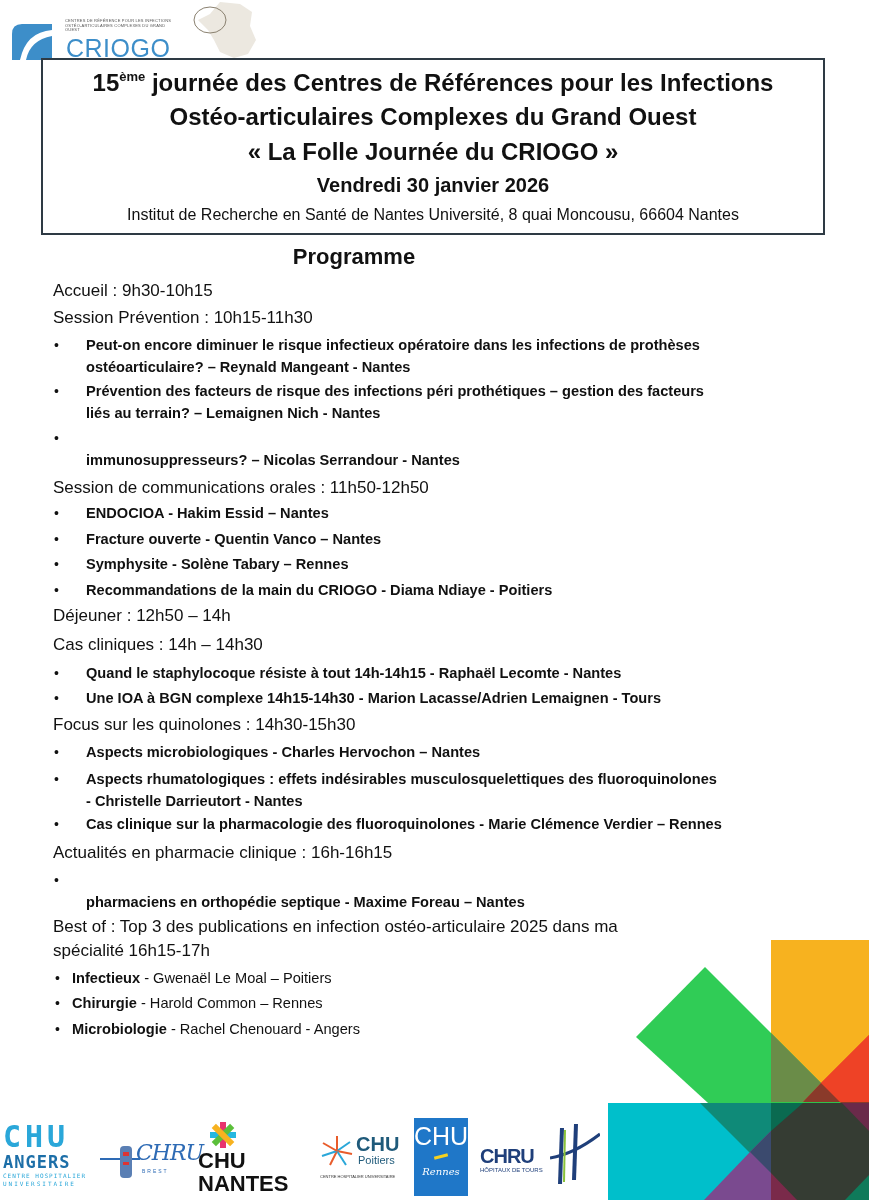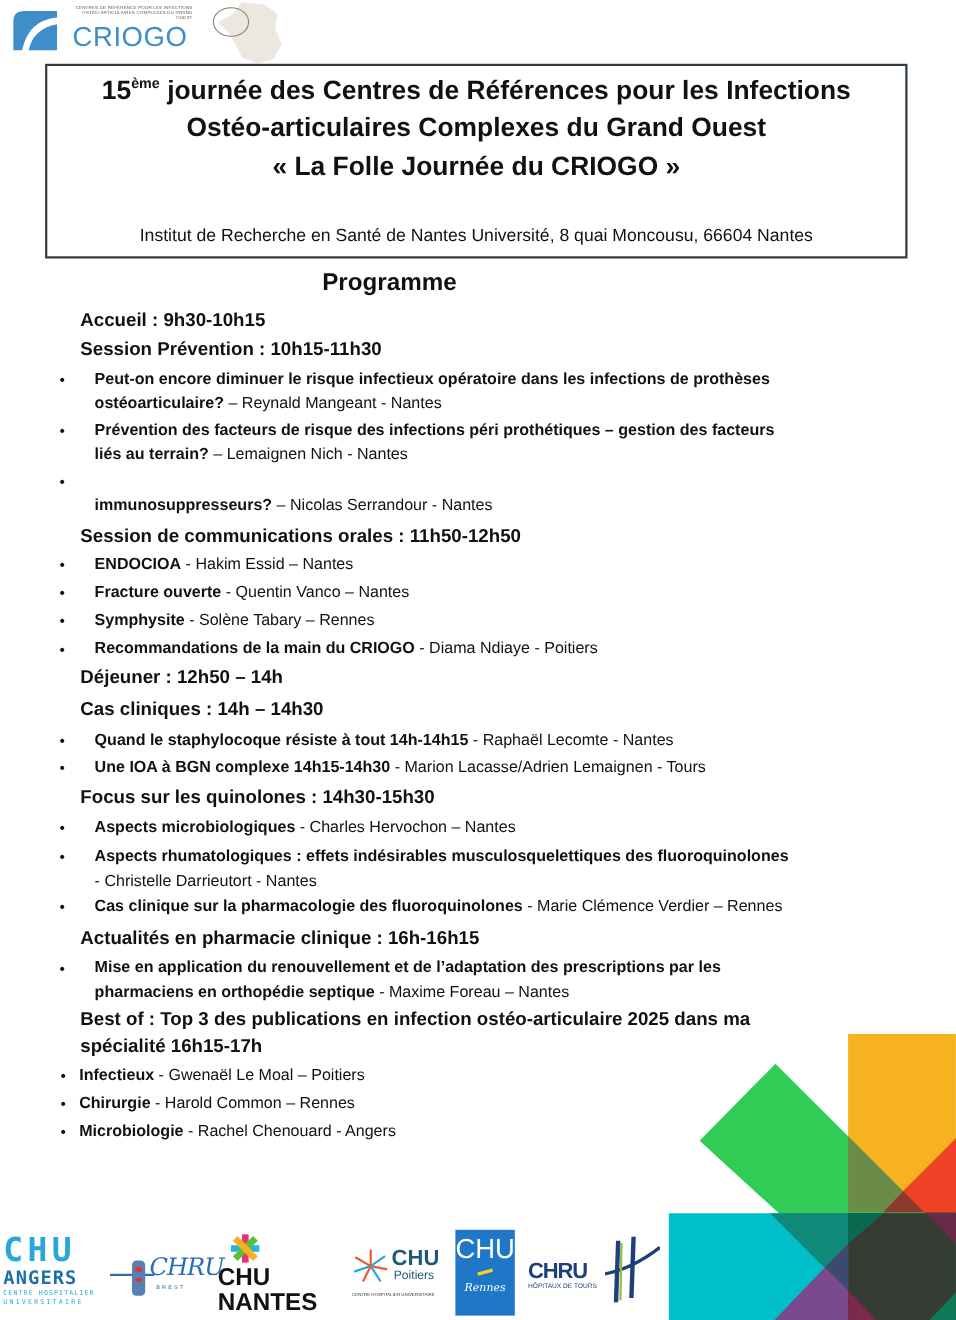--- a/index.html
+++ b/index.html
@@ -1,43 +1,43 @@
 <!DOCTYPE html>
 <html><head>
 <meta charset="utf-8">
 <style>
   html, body { margin: 0; padding: 0; background: #ffffff; }
   body { width: 869px; height: 1200px; position: relative; overflow: hidden;
          font-family: "Liberation Sans", "DejaVu Sans", sans-serif; color: #111; }
 
   
-  .logo { position: absolute; left: 10px; top: 2px; width: 160px; height: 46px; text-align: right; }
+  .logo { position: absolute; left: 10px; top: 16px; width: 160px; height: 46px; }
   .logo-arc { position: absolute; left: 2px; top: 8px; width: 40px; height: 36px; }
   .logo-small { position: absolute; left: 55px; top: 3px; font-size: 4px; line-height: 4.5px;
                 color: #555; text-transform: uppercase; letter-spacing: .2px; width: 110px; }
   .logo-word { position: absolute; left: 56px; top: 19px; font-size: 25px; color: #3d8ec9;
                letter-spacing: 0.5px; font-weight: normal; line-height: 26px; }
   .map { position: absolute; left: 190px; top: 0; width: 70px; height: 58px; }
 
   
   .header { position: absolute; left: 41px; top: 58px; width: 784px; height: 177px;
             border: 2px solid #2e3a44; box-sizing: border-box; text-align: center; }
   .h-line1 { position: absolute; left: 0; right: 0; top: 8px; font-size: 24px; font-weight: bold; line-height: 30px; }
   .h-line1 sup { font-size: 13px; vertical-align: 0; position: relative; top: -10px; }
   .h-line2 { position: absolute; left: 0; right: 0; top: 42px; font-size: 24px; font-weight: bold; line-height: 30px; }
   .h-line3 { position: absolute; left: 0; right: 0; top: 77px; font-size: 24px; font-weight: bold; line-height: 30px; }
   .h-line4 { position: absolute; left: 0; right: 0; top: 112px; font-size: 20px; font-weight: bold; line-height: 26px; }
   .h-line5 { position: absolute; left: 0; right: 0; top: 144px; font-size: 16px; line-height: 22px; }
 
   .prog-title { position: absolute; left: 0; width: 708px; top: 243px; text-align: center;
                 font-size: 22px; font-weight: bold; line-height: 28px; }
-  .st { position: absolute; left: 53px; font-size: 17px; font-weight: bold; line-height: 22px; white-space: nowrap; margin-left: 20px; }
+  .st { position: absolute; left: 53px; font-size: 17px; font-weight: normal; line-height: 22px; white-space: nowrap; }
   .item { position: absolute; left: 86px; width: 730px; font-size: 14.6px; line-height: 22px; }
   .item b { font-weight: bold; }
-  .item .sp { font-weight: normal; text-align: right; }
+  .item .sp { font-weight: bold; text-align: right; }
   .bullet { position: absolute; left: 54px; font-size: 14px; line-height: 22px; }
   .bullet2 { position: absolute; left: 55px; font-size: 14px; line-height: 22px; }
   .item2 { position: absolute; left: 72px; font-size: 14.6px; line-height: 22px; white-space: nowrap; }
 
   .art { position: absolute; left: 600px; top: 930px; width: 269px; height: 270px; }
 
   .logos { position: absolute; left: 0; top: 1110px; width: 620px; height: 90px; }
   .lg { position: absolute; }
 </style>
 </head>
@@ -53,20 +53,21 @@
 </div>
 <svg class="map" viewBox="0 0 70 58">
   <path d="M30 2 L50 4 L62 12 L60 26 L66 40 L58 54 L44 58 L30 52 L24 40 L18 30 L8 20 L20 14 Z" fill="#ece8e0"></path>
   <ellipse cx="20" cy="20" rx="16" ry="13" fill="none" stroke="#8a8170" stroke-width="1"></ellipse>
 </svg>
 
 <div class="header">
   <div class="h-line1"><span>15</span><sup>ème</sup><span> journée des Centres de Références pour les Infections</span></div>
   <div class="h-line2">Ostéo-articulaires Complexes du Grand Ouest</div>
   <div class="h-line3">« La Folle Journée du CRIOGO »</div>
+  <div class="h-line4">Vendredi 30 janvier 2026</div>
   <div class="h-line5">Institut de Recherche en Santé de Nantes Université, 8 quai Moncousu, 66604 Nantes</div>
 </div>
 
 <div class="prog-title">Programme</div>
 
 <div class="st" style="top:280px">Accueil : 9h30-10h15</div>
 
 <div class="st" style="top:307px">Session Prévention : 10h15-11h30</div>
 <span class="bullet" style="top:334px">•</span>
 <div class="item" style="top:334px"><b>Peut-on encore diminuer le risque infectieux opératoire dans les infections de prothèses</b><br><b>ostéoarticulaire?</b><span class="sp"> – Reynald Mangeant  - Nantes</span></div>
@@ -96,21 +97,21 @@
 <div class="st" style="top:714px">Focus sur les quinolones : 14h30-15h30</div>
 <span class="bullet" style="top:741px">•</span>
 <div class="item" style="top:741px"><b>Aspects microbiologiques</b><span class="sp"> - Charles Hervochon – Nantes</span></div>
 <span class="bullet" style="top:768px">•</span>
 <div class="item" style="top:768px"><b>Aspects rhumatologiques : effets indésirables musculosquelettiques des fluoroquinolones</b><br><span class="sp">- Christelle Darrieutort - Nantes</span></div>
 <span class="bullet" style="top:813px">•</span>
 <div class="item" style="top:813px"><b>Cas clinique sur la pharmacologie des fluoroquinolones</b><span class="sp"> - Marie Clémence Verdier – Rennes</span></div>
 
 <div class="st" style="top:842px">Actualités en pharmacie clinique : 16h-16h15</div>
 <span class="bullet" style="top:869px">•</span>
-<div class="item" style="top:869px"><b>Mise en application du renouvellement et de l’adaptation des prescriptions par les</b><br><b>pharmaciens en orthopédie septique</b><span class="sp"> - Maxime Foreau – Nantes</span></div>
+<div class="item" style="top:869px"><br><b>pharmaciens en orthopédie septique</b><span class="sp"> - Maxime Foreau – Nantes</span></div>
 
 <div class="st" style="top:916px">Best of : Top 3 des publications en infection ostéo-articulaire 2025 dans ma</div>
 <div class="st" style="top:940px">spécialité 16h15-17h</div>
 <span class="bullet2" style="top:967px">•</span>
 <div class="item2" style="top:967px"><b>Infectieux</b><span> - Gwenaël Le Moal – Poitiers</span></div>
 <span class="bullet2" style="top:992px">•</span>
 <div class="item2" style="top:992px"><b>Chirurgie</b><span> - Harold Common – Rennes</span></div>
 <span class="bullet2" style="top:1018px">•</span>
 <div class="item2" style="top:1018px"><b>Microbiologie</b><span> - Rachel Chenouard - Angers</span></div>
 

